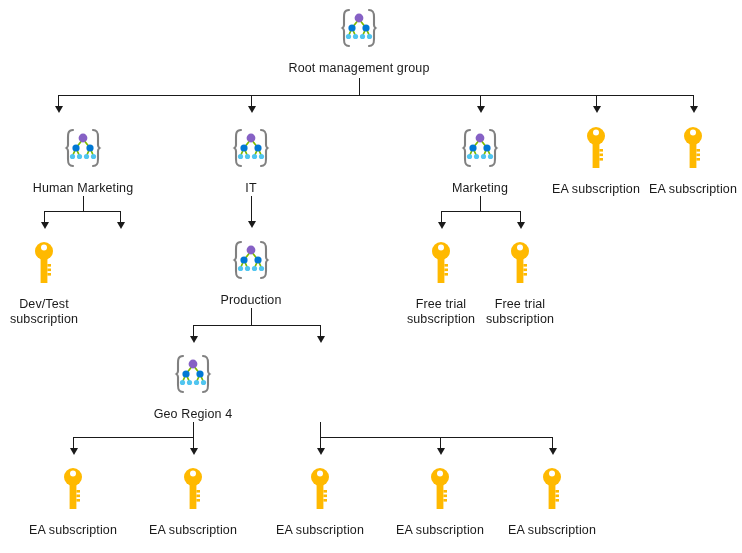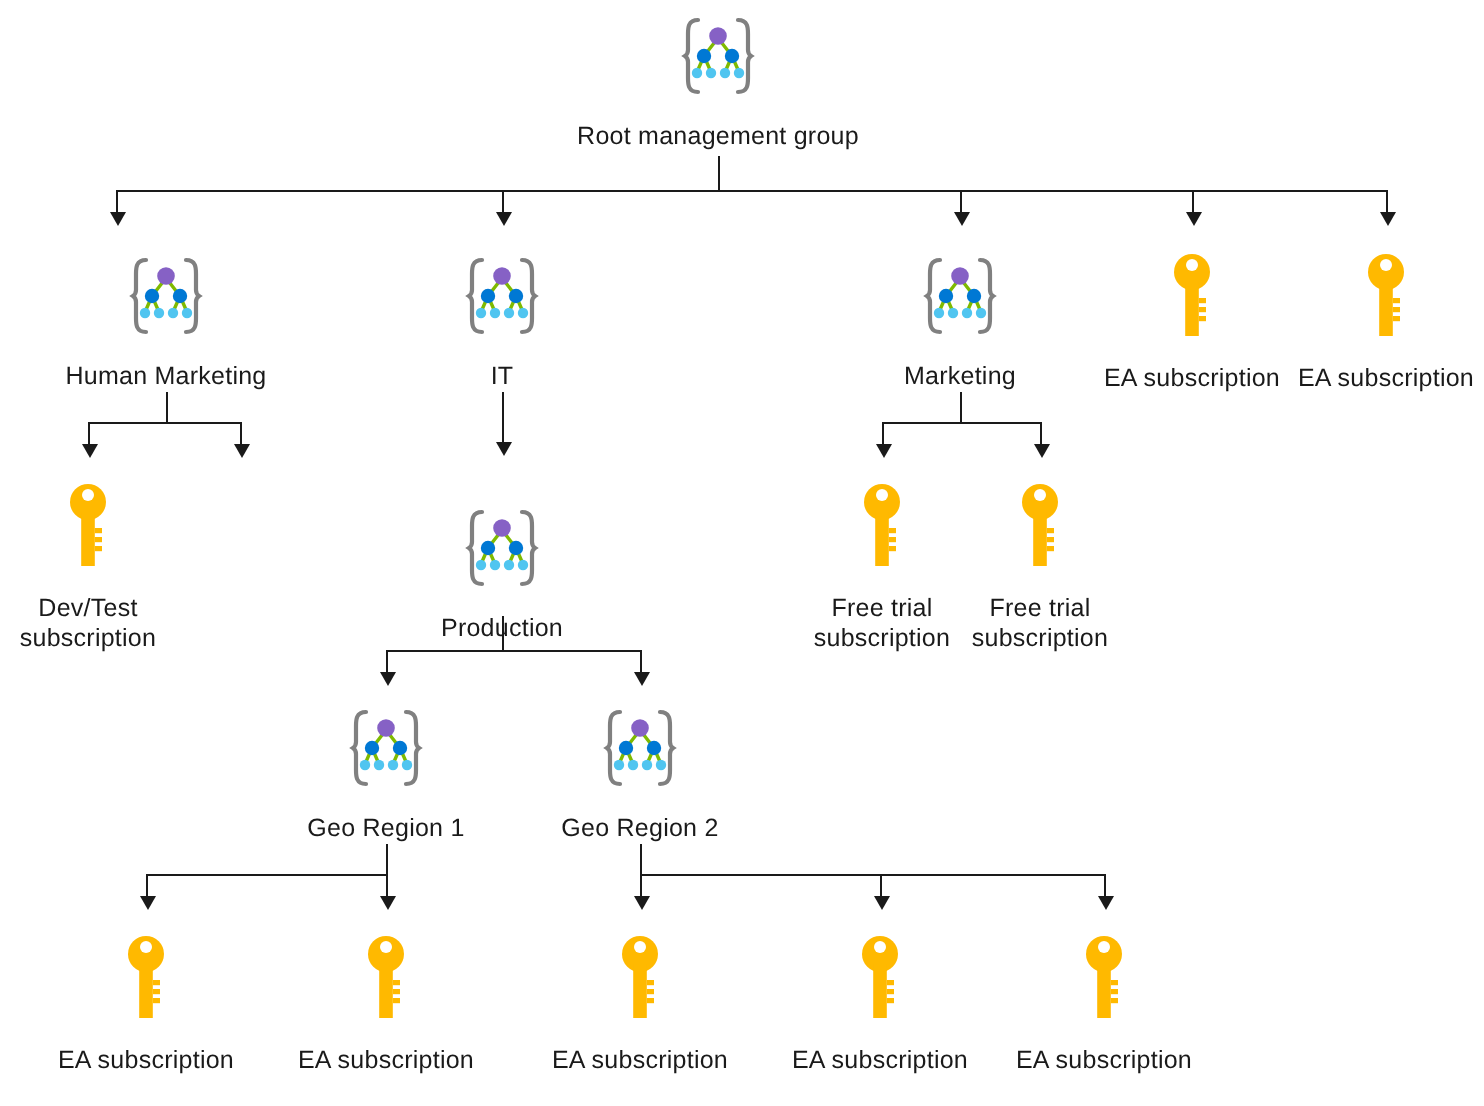--- a/index.html
+++ b/index.html
@@ -230,21 +230,21 @@
         <rect x="16.4" y="24" width="3.6" height="2.6" fill="#FFB900"></rect>
         <rect x="16.4" y="28.5" width="3.6" height="2.6" fill="#FFB900"></rect>
         <rect x="16.4" y="33" width="3.6" height="2.6" fill="#FFB900"></rect>
       </svg>
     </span>
     <span class="node-label">Dev/Test
 subscription</span>
   </div>
 
 
-  <div class="node mg-node" style="left:251px; top:252px;text-align:center;">
+  <div class="node mg-node" style="left:251px; top:238px;text-align:center;">
     <span class="icon-wrap">
       <svg width="48" height="44" viewBox="0 0 48 44" aria-hidden="true">
         <path d="M14 4 C9 4 9 8 9 11 L9 19 C9 21 7.5 22 7.5 22 C7.5 22 9 23 9 25 L9 33 C9 36 9 40 14 40" fill="none" stroke="#808080" stroke-width="2.1" stroke-linecap="round"></path>
         <path d="M34 4 C39 4 39 8 39 11 L39 19 C39 21 40.5 22 40.5 22 C40.5 22 39 23 39 25 L39 33 C39 36 39 40 34 40" fill="none" stroke="#808080" stroke-width="2.1" stroke-linecap="round"></path>
         <path d="M24 13 L17 22 M24 13 L31 22 M17 22 L13.5 30 M17 22 L20.5 30 M31 22 L27.5 30 M31 22 L34.5 30" fill="none" stroke="#7FBA00" stroke-width="1.7"></path>
         <circle cx="24" cy="12" r="4.4" fill="#8661C5"></circle>
         <circle cx="17" cy="22" r="3.6" fill="#0078D4"></circle>
           <circle cx="31" cy="22" r="3.6" fill="#0078D4"></circle>
         <circle cx="13.5" cy="30.5" r="2.6" fill="#50C5F0"></circle>
           <circle cx="20.5" cy="30.5" r="2.6" fill="#50C5F0"></circle>
@@ -293,40 +293,23 @@
         <path d="M24 13 L17 22 M24 13 L31 22 M17 22 L13.5 30 M17 22 L20.5 30 M31 22 L27.5 30 M31 22 L34.5 30" fill="none" stroke="#7FBA00" stroke-width="1.7"></path>
         <circle cx="24" cy="12" r="4.4" fill="#8661C5"></circle>
         <circle cx="17" cy="22" r="3.6" fill="#0078D4"></circle>
           <circle cx="31" cy="22" r="3.6" fill="#0078D4"></circle>
         <circle cx="13.5" cy="30.5" r="2.6" fill="#50C5F0"></circle>
           <circle cx="20.5" cy="30.5" r="2.6" fill="#50C5F0"></circle>
         <circle cx="27.5" cy="30.5" r="2.6" fill="#50C5F0"></circle>
           <circle cx="34.5" cy="30.5" r="2.6" fill="#50C5F0"></circle>
       </svg>
     </span>
-    <span class="node-label">Geo Region 1</span>
-  </div>
-
-  <div class="node mg-node" style="left:320px; top:352px;">
-    <span class="icon-wrap">
-      <svg width="48" height="44" viewBox="0 0 48 44" aria-hidden="true">
-        <path d="M14 4 C9 4 9 8 9 11 L9 19 C9 21 7.5 22 7.5 22 C7.5 22 9 23 9 25 L9 33 C9 36 9 40 14 40" fill="none" stroke="#808080" stroke-width="2.1" stroke-linecap="round"></path>
-        <path d="M34 4 C39 4 39 8 39 11 L39 19 C39 21 40.5 22 40.5 22 C40.5 22 39 23 39 25 L39 33 C39 36 39 40 34 40" fill="none" stroke="#808080" stroke-width="2.1" stroke-linecap="round"></path>
-        <path d="M24 13 L17 22 M24 13 L31 22 M17 22 L13.5 30 M17 22 L20.5 30 M31 22 L27.5 30 M31 22 L34.5 30" fill="none" stroke="#7FBA00" stroke-width="1.7"></path>
-        <circle cx="24" cy="12" r="4.4" fill="#8661C5"></circle>
-        <circle cx="17" cy="22" r="3.6" fill="#0078D4"></circle>
-          <circle cx="31" cy="22" r="3.6" fill="#0078D4"></circle>
-        <circle cx="13.5" cy="30.5" r="2.6" fill="#50C5F0"></circle>
-          <circle cx="20.5" cy="30.5" r="2.6" fill="#50C5F0"></circle>
-        <circle cx="27.5" cy="30.5" r="2.6" fill="#50C5F0"></circle>
-          <circle cx="34.5" cy="30.5" r="2.6" fill="#50C5F0"></circle>
-      </svg>
-    </span>
-    <span class="node-label">Geo Region 2</span>
-  </div>
+    <span class="node-label">Geo Region 4</span>
+  </div>
+
 
   <div class="node key-node" style="left:73px; top:466px;">
     <span class="icon-wrap">
       <svg width="26" height="46" viewBox="0 0 26 46" aria-hidden="true">
         <circle cx="13" cy="11" r="9" fill="#FFB900"></circle>
         <circle cx="13" cy="7.5" r="3" fill="#ffffff"></circle>
         <rect x="9.6" y="16" width="6.8" height="27" fill="#FFB900"></rect>
         <rect x="16.4" y="24" width="3.6" height="2.6" fill="#FFB900"></rect>
         <rect x="16.4" y="28.5" width="3.6" height="2.6" fill="#FFB900"></rect>
         <rect x="16.4" y="33" width="3.6" height="2.6" fill="#FFB900"></rect>

